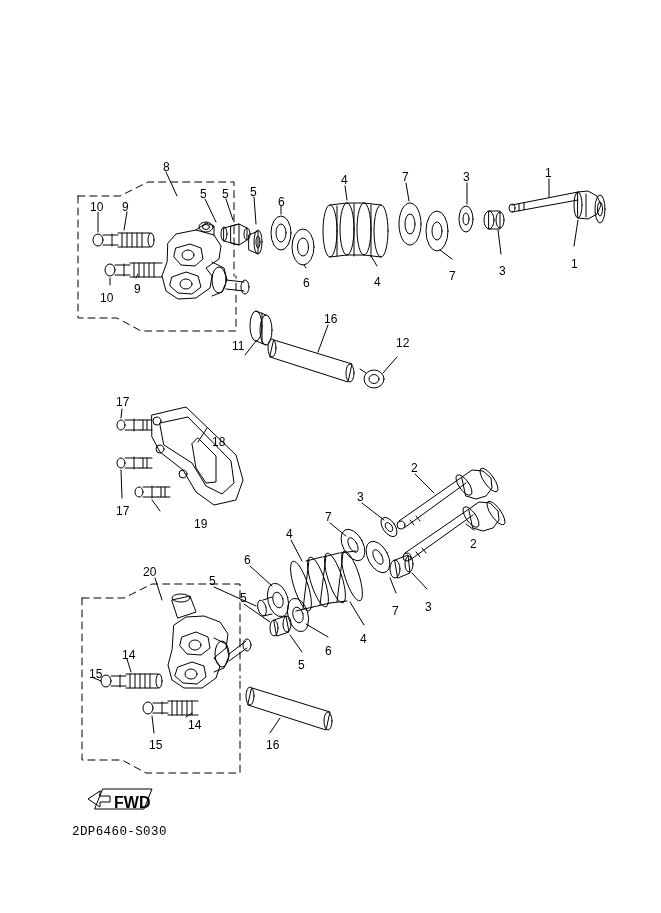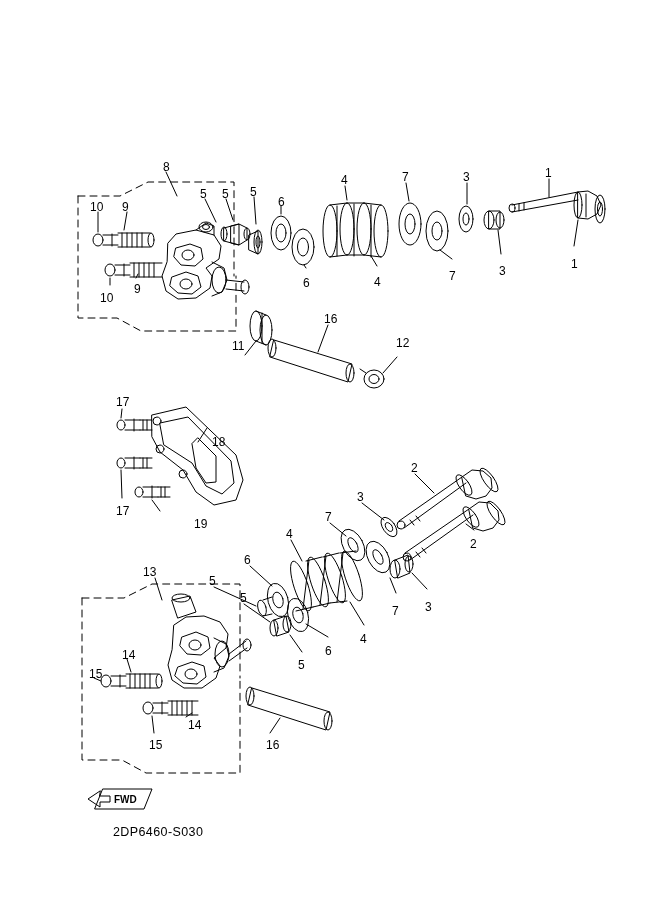--- a/index.html
+++ b/index.html
@@ -27,31 +27,30 @@
   .label {
     position: absolute;
     font-family: "Liberation Sans", sans-serif;
     font-size: 12px;
     color: #000000;
     white-space: nowrap;
     line-height: 12px;
   }
   .partcode {
     position: absolute;
-    font-family: Liberation Sans, sans-serif;
+    font-family: Liberation Mono, monospace;
     font-size: 12.5px;
     letter-spacing: 0.4px;
     color: #000000;
     white-space: nowrap;
-    margin-left: 41px;
   }
   .fwd-text {
     position: absolute;
     font-family: "Liberation Sans", sans-serif;
-    font-size: 10px;
+    font-size: 16px;
     font-weight: bold;
     color: #000000;
     white-space: nowrap;
   }
   svg line, svg path, svg polyline, svg polygon, svg ellipse, svg circle, svg rect {
     vector-effect: non-scaling-stroke;
   }
 </style>
 </head>
 <body>
@@ -374,21 +373,21 @@
   <div class="label" style="left:116px;top:505px;">17</div>
   <div class="label" style="left:158px;top:518px;margin-left:36px;">19</div>
   <div class="label" style="left:411px;top:462px;">2</div>
   <div class="label" style="left:357px;top:491px;">3</div>
   <div class="label" style="left:325px;top:511px;">7</div>
   <div class="label" style="left:286px;top:528px;">4</div>
   <div class="label" style="left:470px;top:538px;">2</div>
   <div class="label" style="left:244px;top:554px;">6</div>
   <div class="label" style="left:209px;top:575px;">5</div>
   <div class="label" style="left:240px;top:592px;">5</div>
-  <div class="label" style="left:143px;top:566px;">13</div>
+  <div class="label" style="left:143px;top:566px;">20</div>
   <div class="label" style="left:392px;top:605px;">7</div>
   <div class="label" style="left:425px;top:601px;">3</div>
   <div class="label" style="left:360px;top:633px;">4</div>
   <div class="label" style="left:325px;top:645px;">6</div>
   <div class="label" style="left:298px;top:659px;">5</div>
   <div class="label" style="left:122px;top:649px;">14</div>
   <div class="label" style="left:89px;top:668px;">15</div>
   <div class="label" style="left:188px;top:719px;">14</div>
   <div class="label" style="left:149px;top:739px;">15</div>
   <div class="label" style="left:266px;top:739px;">16</div>

